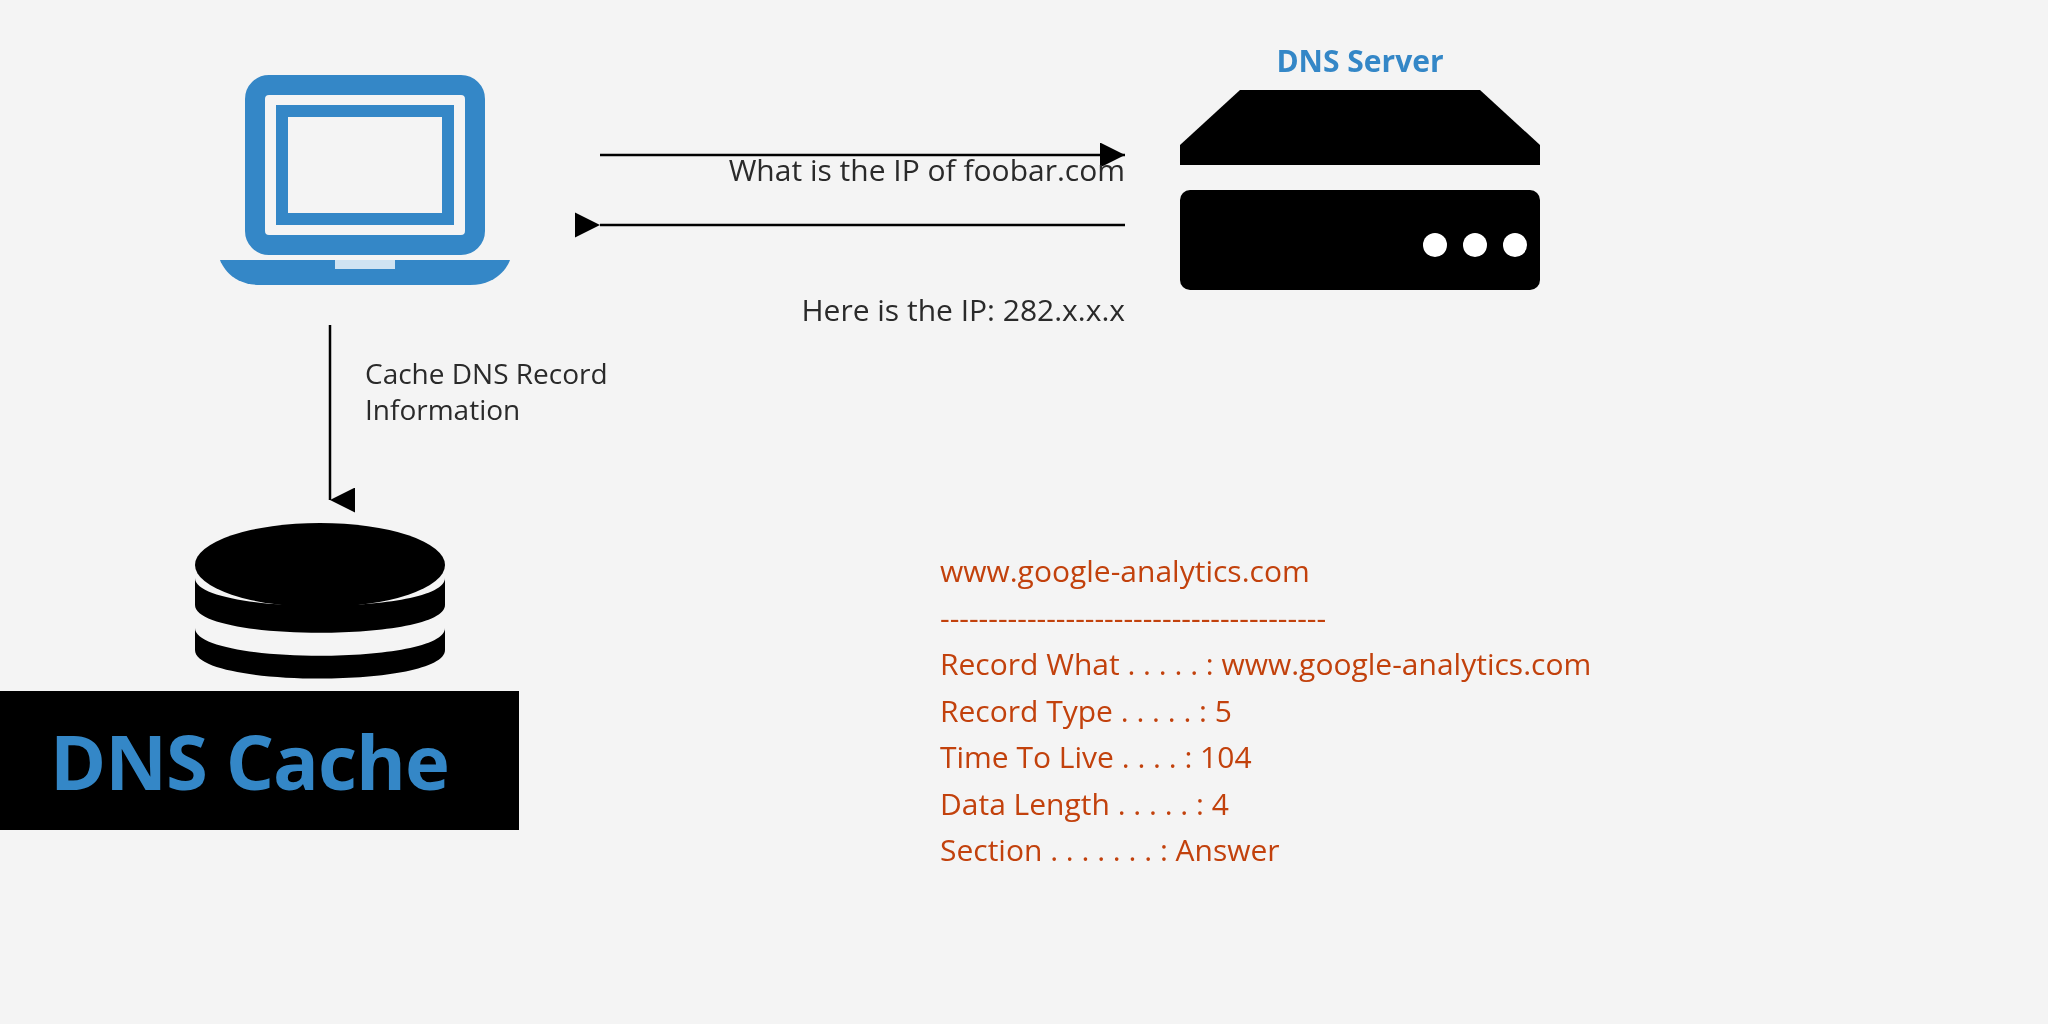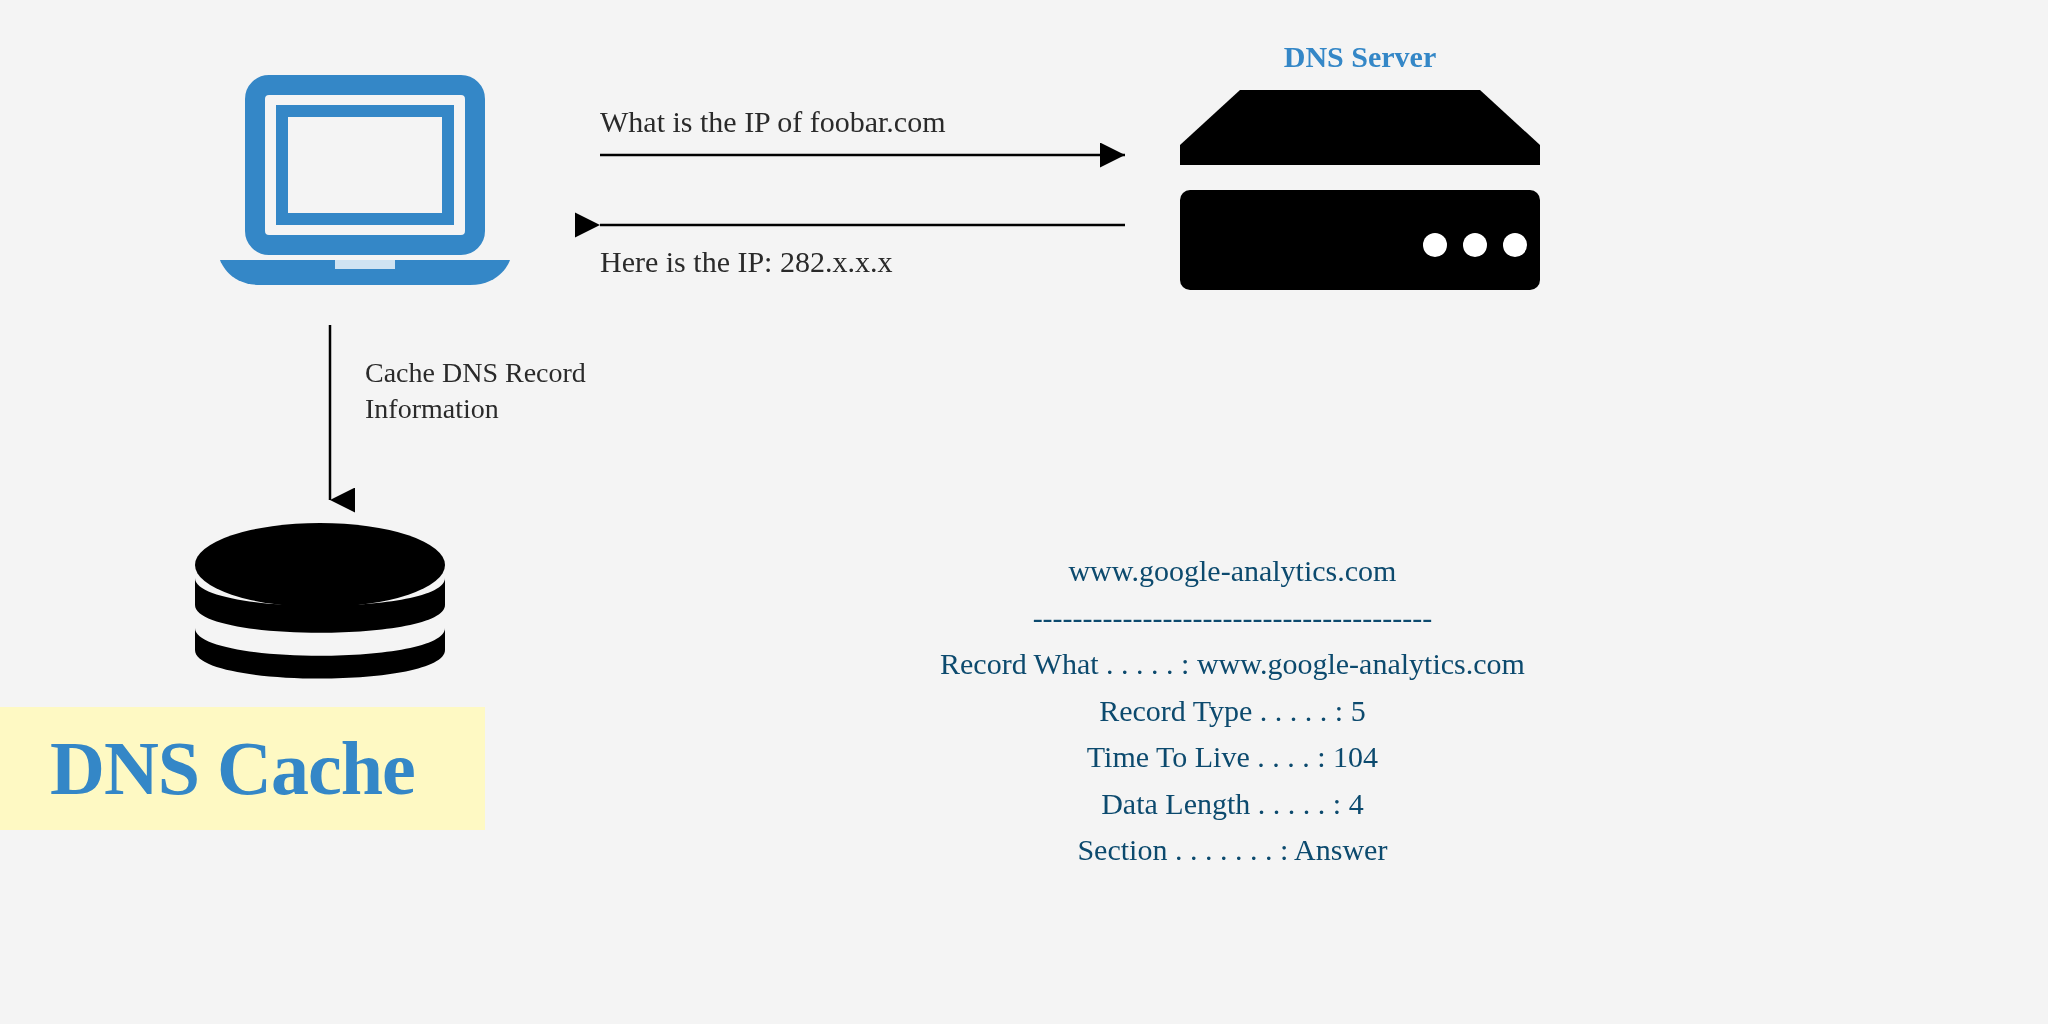--- a/index.html
+++ b/index.html
@@ -8,59 +8,58 @@
     width: 2048px;
     height: 1024px;
     background: #f4f4f4;
     font-family: "Segoe UI", "Open Sans", "Helvetica Neue", Arial, sans-serif;
     overflow: hidden;
   }
   .canvas {
     position: relative;
     width: 2048px;
     height: 870px;
-    font-family: Liberation Serif, serif;
   }
   .blue-label {
     color: #3487c7;
     font-weight: 700;
     font-size: 30px;
     text-align: center;
   }
   .msg {
     color: #2a2a2a;
     font-size: 30px;
-    text-align: left;
+    text-align: right;
+    margin-top: 44px;
   }
   .cache-text {
     color: #2a2a2a;
     font-size: 28px;
     line-height: 1.3;
   }
   .title-box {
     position: absolute;
     left: 0;
     bottom: 40px;
-    background: #fef9c3;
+    background: #000000;
     padding: 18px 70px 18px 50px;
   }
   .title-text {
     color: #3487c7;
     font-weight: 700;
     font-size: 76px;
     letter-spacing: -1px;
   }
   .record-block {
     position: absolute;
     left: 940px;
     top: 548px;
-    color: #0c4a6e;
+    color: #c2410c;
     font-size: 30px;
     line-height: 1.55;
-    text-align: center;
   }
   
   svg.overlay {
     position: absolute;
     left: 0;
     top: 0;
     width: 2048px;
     height: 1024px;
     pointer-events: none;
   }

